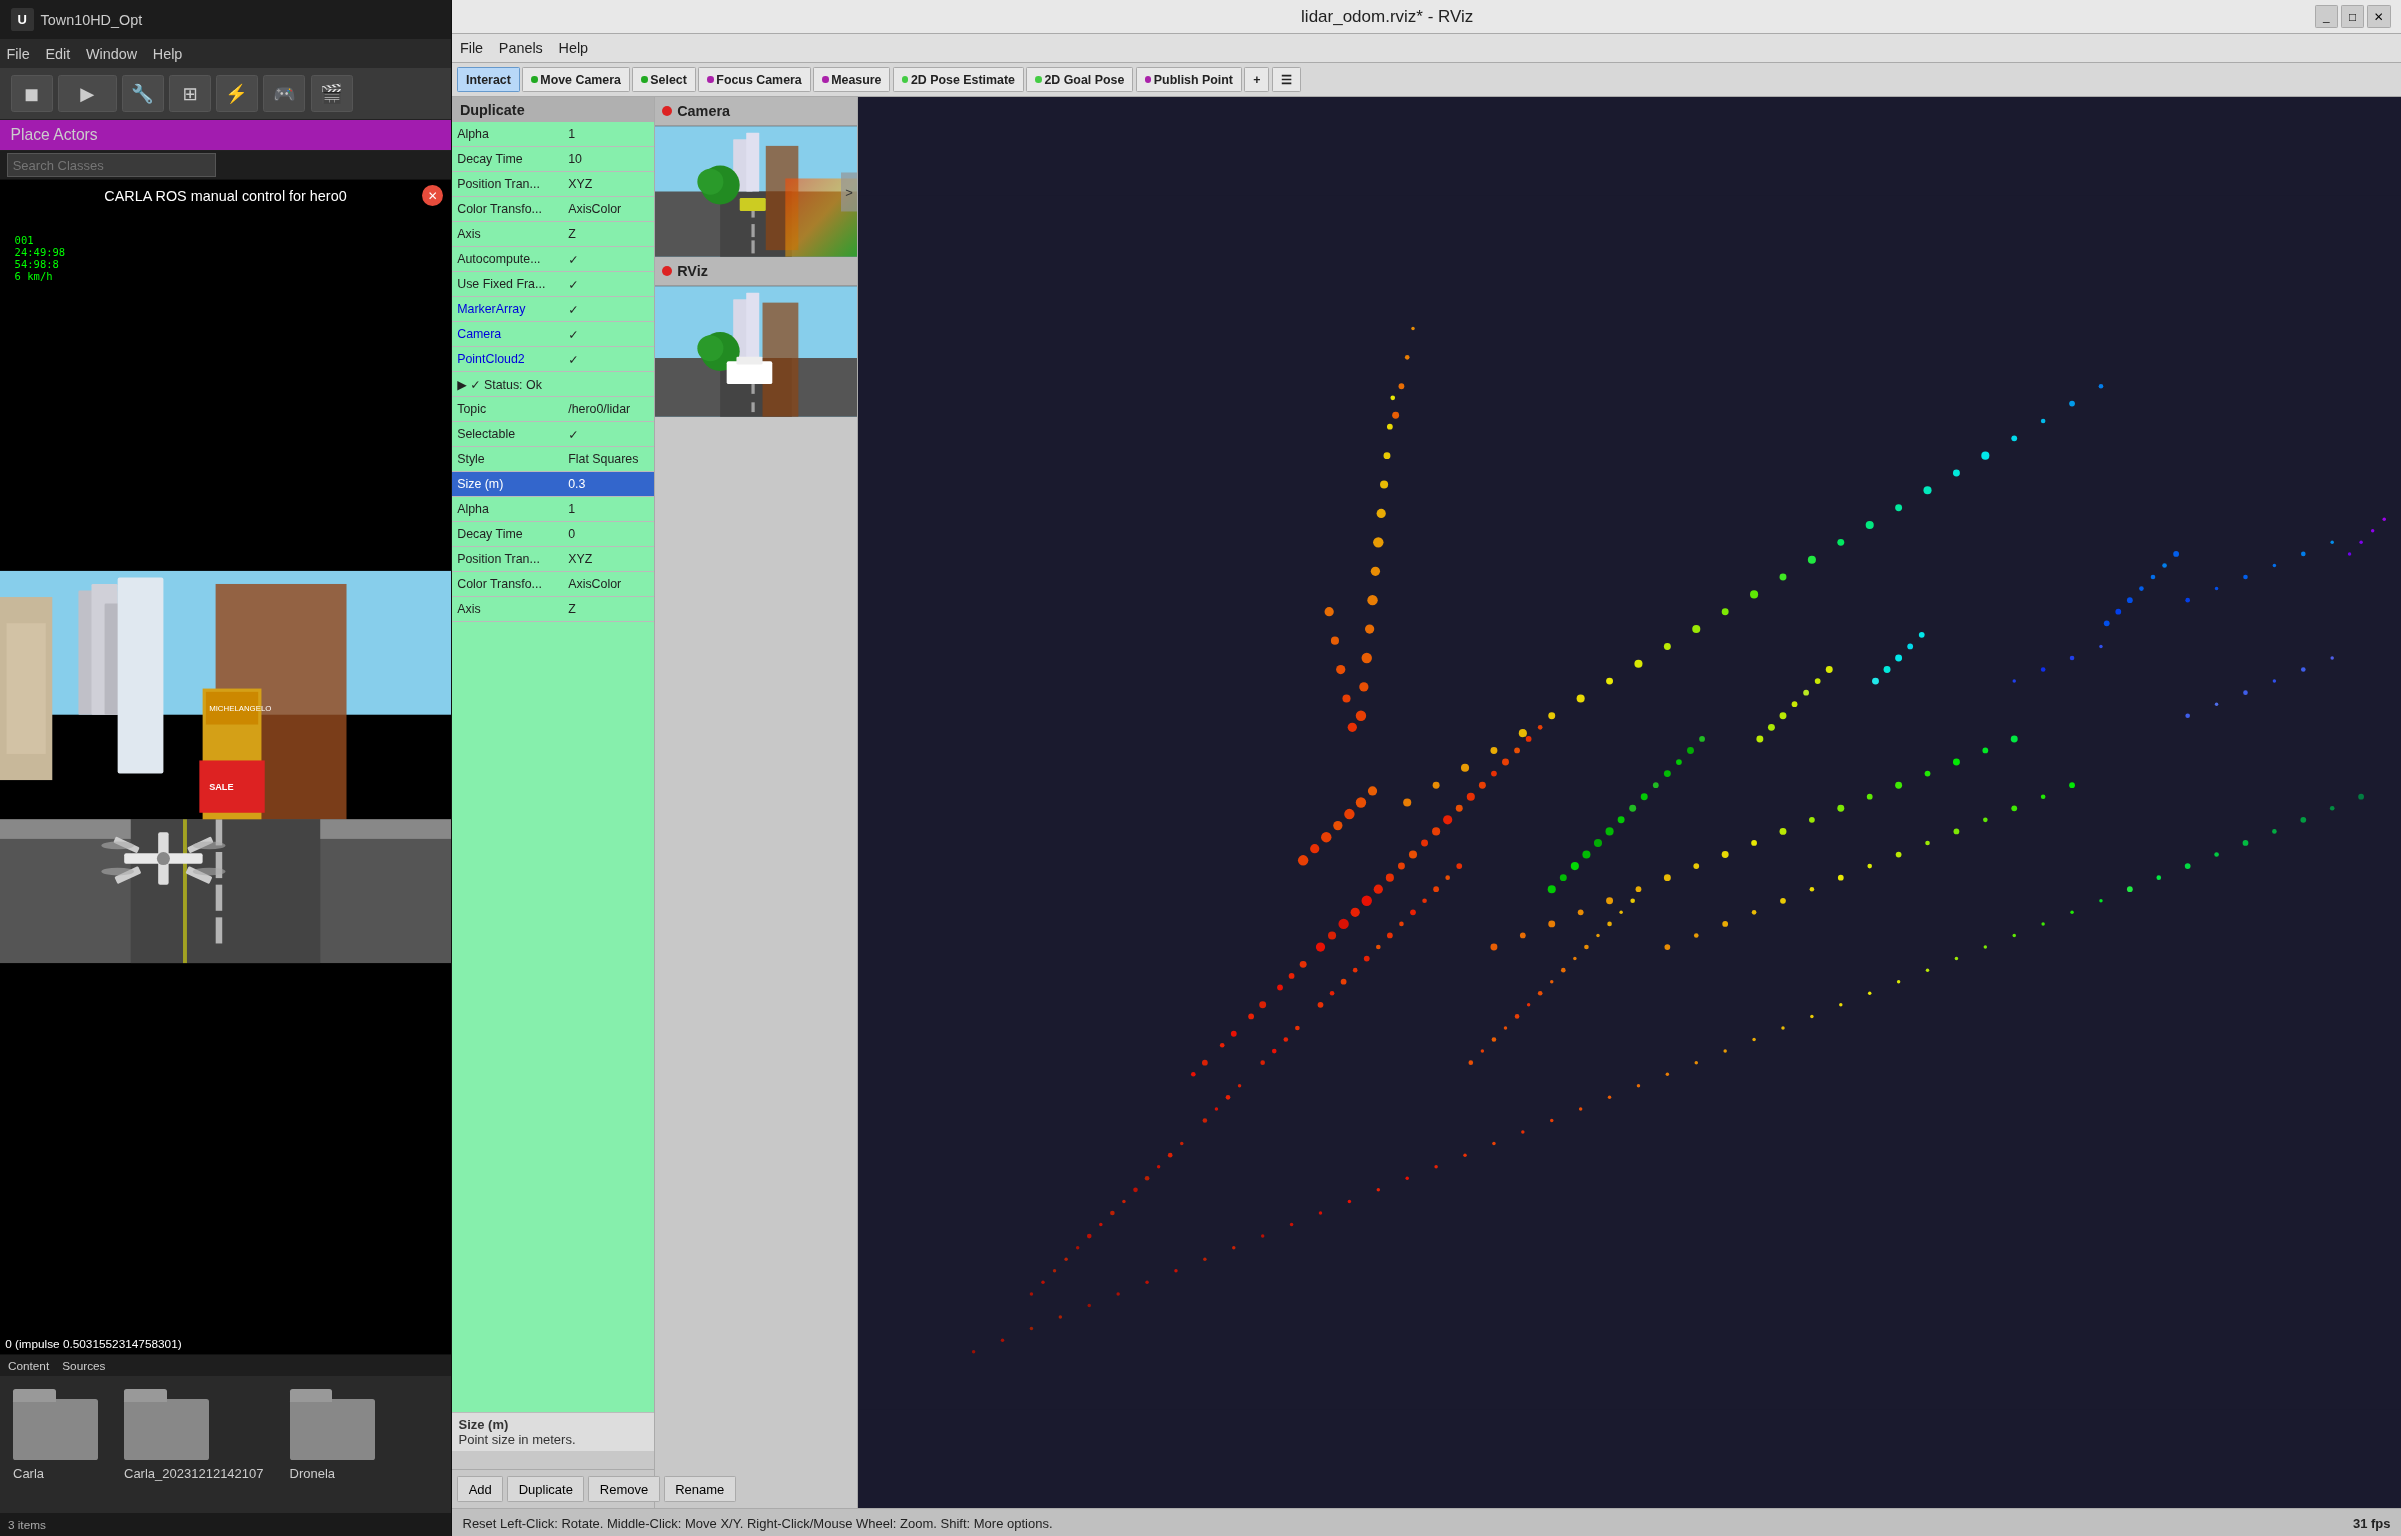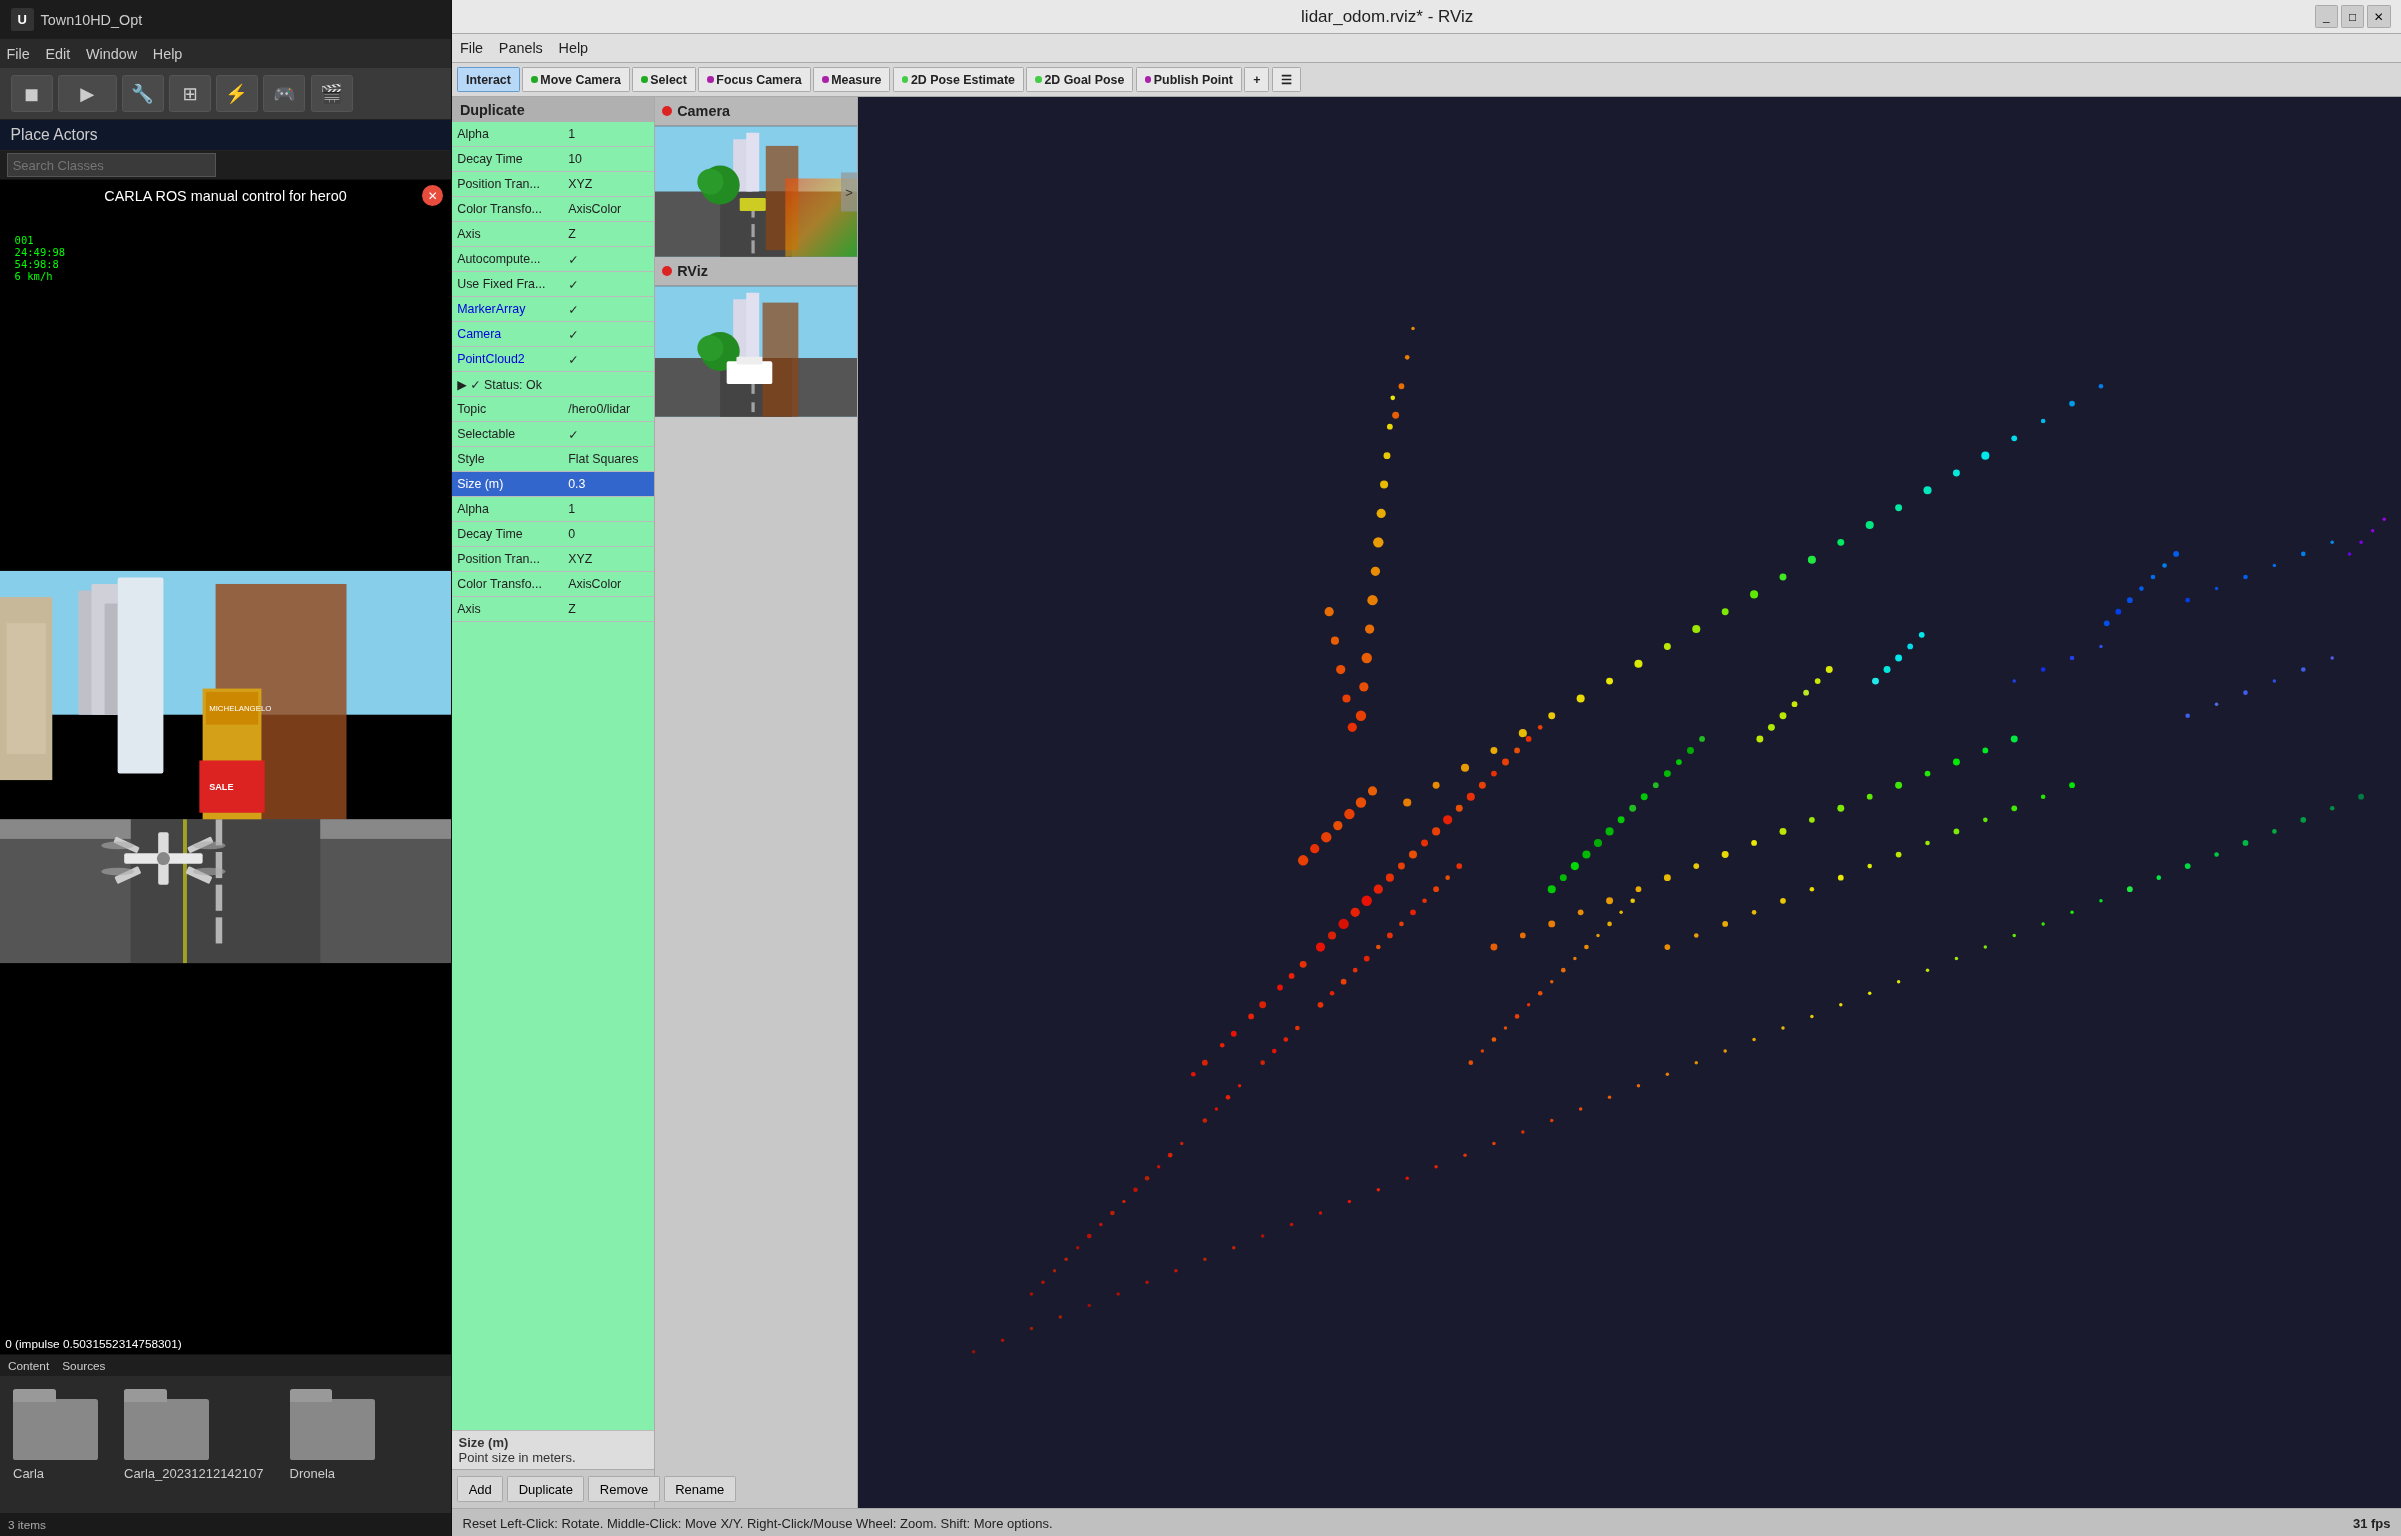--- a/index.html
+++ b/index.html
@@ -72,21 +72,21 @@
       font-size: 18.3px;
       cursor: pointer;
     }
 
     .ue-tool-btn.wide {
       width: 59px;
     }
 
     #ue-placeactors {
       height: 31px;
-      background: #0f172a;
+      background: #a21caf;
       display: flex;
       align-items: center;
       padding: 0 10.5px;
       border-bottom: 0.7px solid #222;
     }
 
     #ue-search {
       height: 29px;
       background: #1e1e1e;
       display: flex;
@@ -407,20 +407,21 @@
     }
 
     #displays-footer {
       height: 39px;
       background: #c8c8c8;
       display: flex;
       align-items: center;
       padding: 2.6px 5.2px;
       gap: 3.9px;
       border-top: 1.3px solid #aaa;
+      margin-top: 18px;
     }
 
     .disp-btn {
       height: 26px;
       padding: 0 10.5px;
       background: #d8d8d8;
       border: 0.7px solid #aaa;
       border-radius: 1.3px;
       font-size: 13px;
       cursor: pointer;

